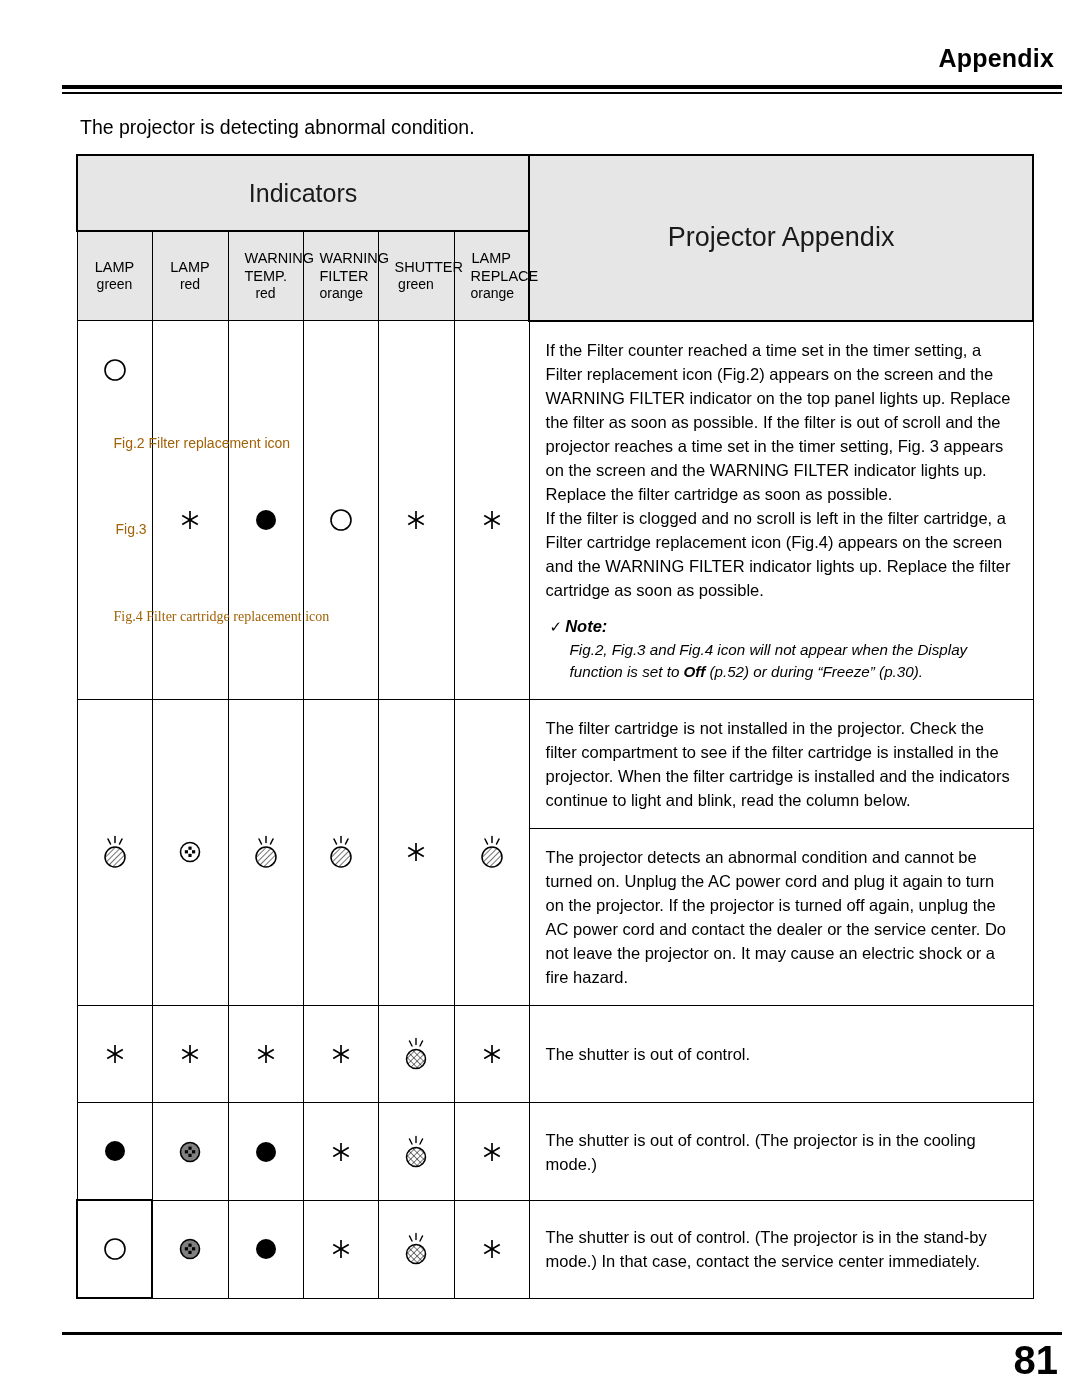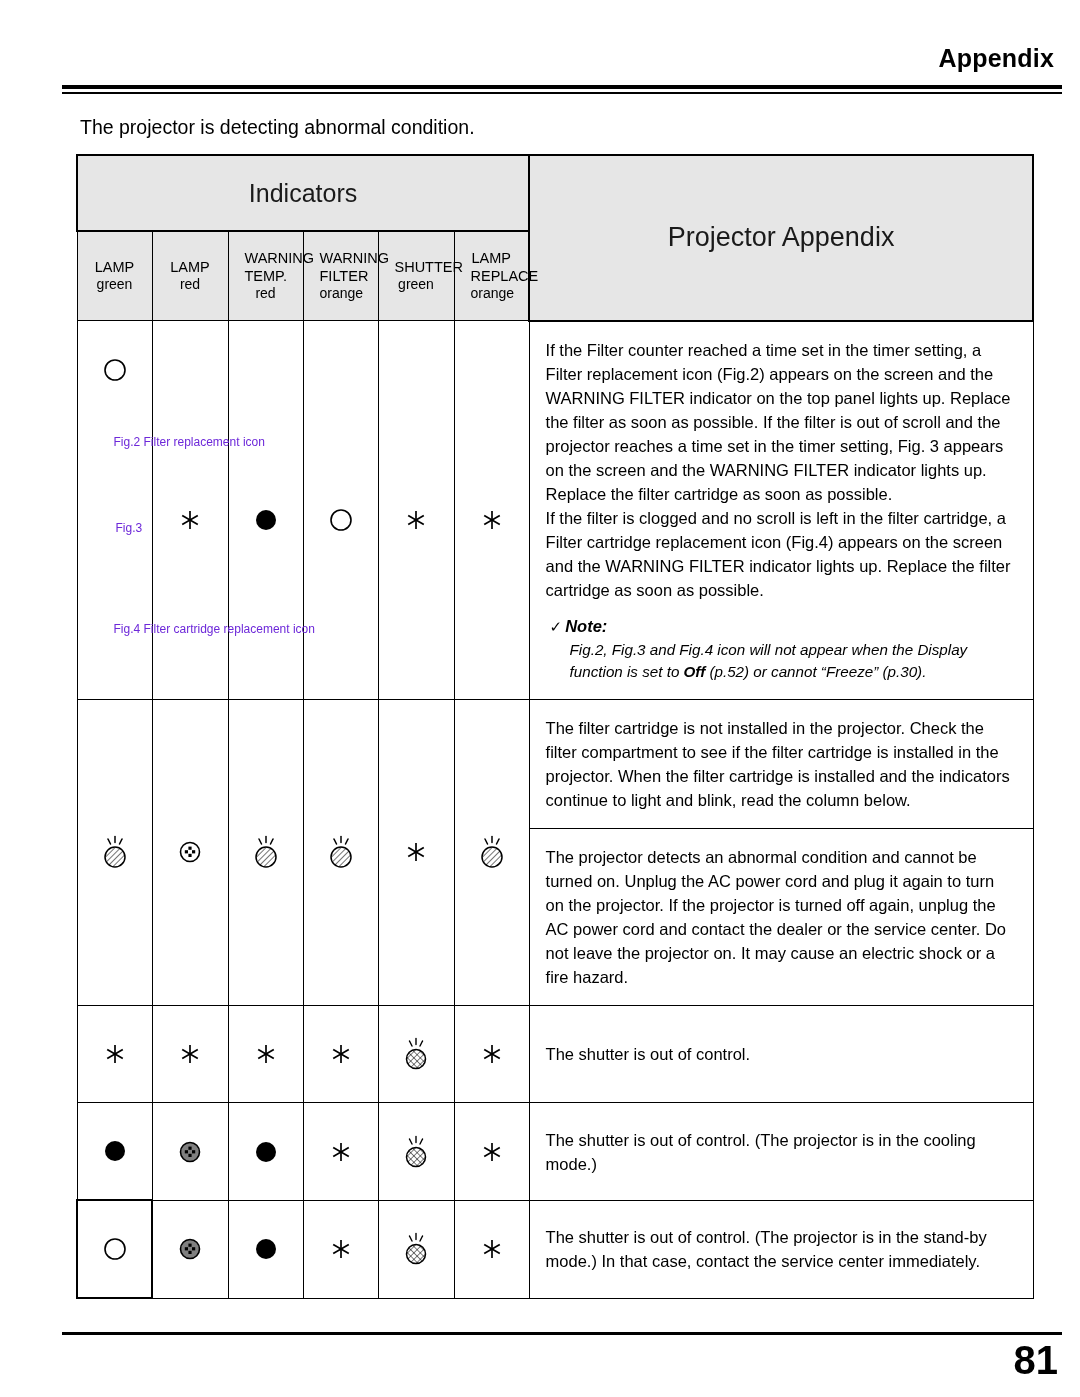--- a/index.html
+++ b/index.html
@@ -153,28 +153,28 @@
   .note-body b { font-weight: bold; }
 
   
   .fig-area {
     position: relative;
     height: 100%;
     text-align: left;
   }
   .fig-cap {
     position: absolute;
-    font-size: 12px;
+    font-size: 14px;
     white-space: nowrap;
-    color: #6d28d9;
+    color: #a16207;
     text-align: center;
   }
   .fig-cap-2 { left: 20px; top: 98px; }
   .fig-cap-3 { left: 22px; top: 184px; }
-  .fig-cap-4 { left: 20px; top: 285px; }
+  .fig-cap-4 { left: 20px; top: 272px; font-family: Liberation Serif, serif; }
 
   
   .glyph {
     display: inline-block;
     vertical-align: middle;
     line-height: 0;
   }
   .glyph svg { display: block; }
 
   
@@ -325,21 +325,21 @@
         </span>
       </div>
     </td>
     <td class="desc-cell">
       <p>If the Filter counter reached a time set in the timer setting, a Filter replacement icon (Fig.2) appears on the screen and the WARNING FILTER indicator on the top panel lights up. Replace the filter as soon as possible. If the filter is out of scroll and the projector reaches a time set in the timer setting, Fig. 3 appears on the screen and the WARNING FILTER indicator lights up. Replace the filter cartridge as soon as possible.</p>
       <p>If the filter is clogged and no scroll is left in the filter cartridge, a Filter cartridge replacement icon (Fig.4) appears on the screen and the WARNING FILTER indicator lights up. Replace the filter cartridge as soon as possible.</p>
       <div class="note-box">
         <div class="note-title">
           <span class="note-check">✓</span><span>Note:</span>
         </div>
-        <div class="note-body"><span>Fig.2, Fig.3 and Fig.4 icon will not appear when the Display function is set to </span><b>Off</b><span> (p.52) or cannot “Freeze” (p.30).</span></div>
+        <div class="note-body"><span>Fig.2, Fig.3 and Fig.4 icon will not appear when the Display function is set to </span><b>Off</b><span> (p.52) or during “Freeze” (p.30).</span></div>
       </div>
     </td>
   </tr>
 
   <tr>
     <td class="ind-cell ind-mid" rowspan="2">
       <span class="glyph">
         <svg width="38" height="40" viewBox="0 0 38 40">
           <g stroke="#000" stroke-width="1.5" stroke-linecap="round">
             <line x1="12" y1="7" x2="14.5" y2="12"></line>

